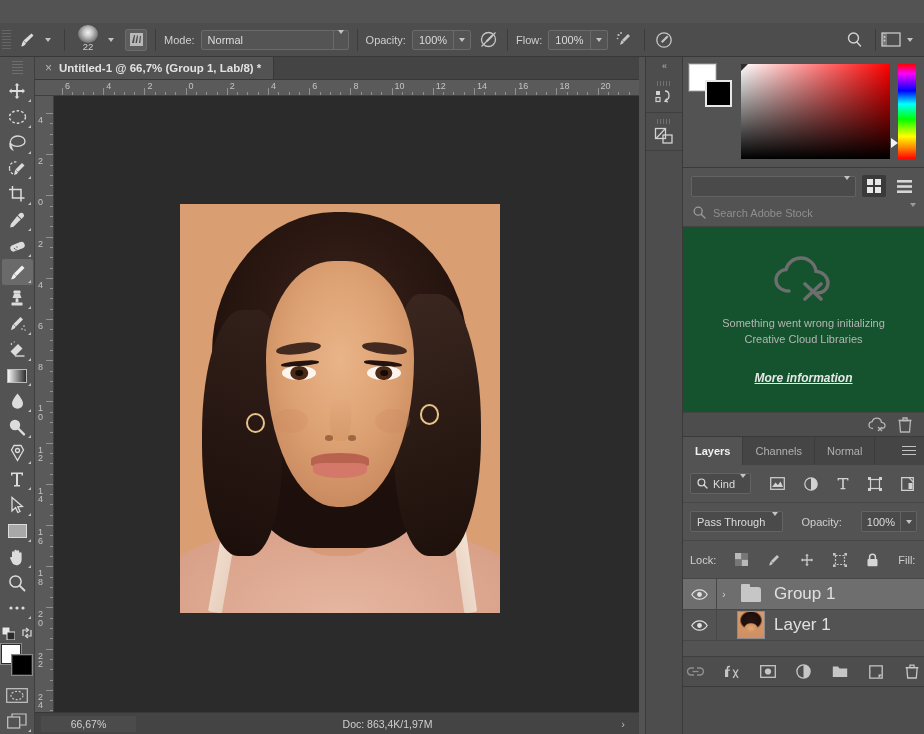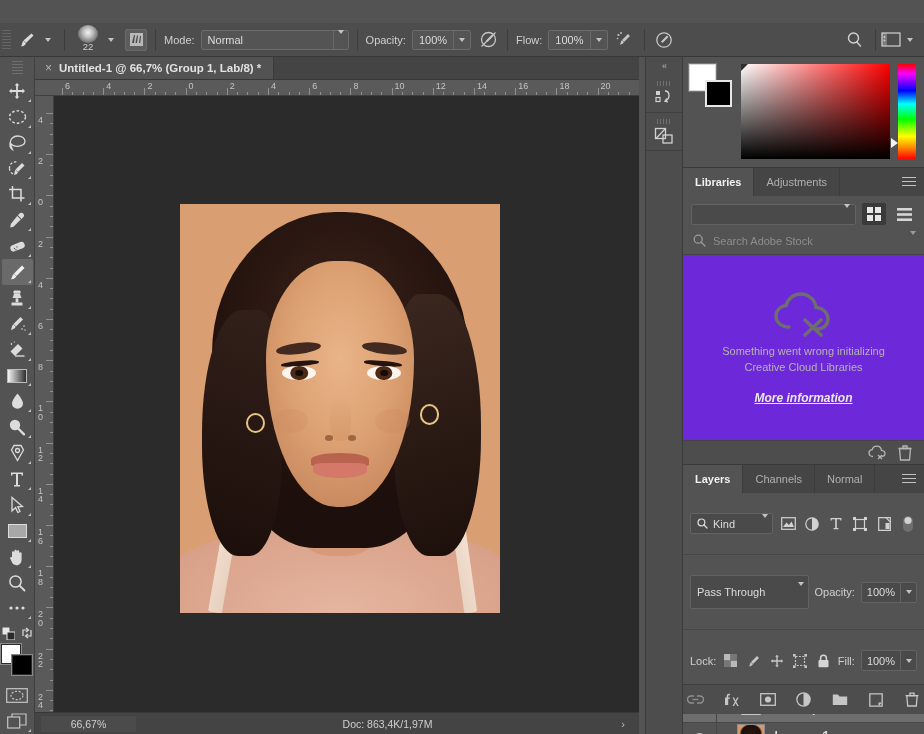--- a/index.html
+++ b/index.html
@@ -323,42 +323,42 @@
   .lib-viewbtn {
     width: 24px; height: 22px; border-radius: 2px; display: flex; align-items: center; justify-content: center;
   }
   .lib-viewbtn.on { background: #3a3a3a; }
   .lib-search {
     display: flex; align-items: center; gap: 7px; padding: 4px 8px 7px 10px;
     border-bottom: 1px solid #444;
   }
   .lib-search .ph { flex: 1; color: #8e8e8e; font-size: 11px; }
   .lib-empty {
-    height: 185px; background: #6d28d9; display: flex; flex-direction: column;
-    align-items: center; justify-content: center; gap: 0;
+    height: 185px; background: #14532d; display: flex; flex-direction: column;
+    align-items: center; justify-content: center; gap: 8px;
   }
   .lib-msg { font-size: 11px; color: #b5b5b5; text-align: center; line-height: 16px; margin-top: 6px; }
   .lib-link { font-size: 12px; color: #e8e8e8; text-decoration: underline; margin-top: 16px; font-weight: bold; font-style: italic; }
   .lib-footer {
     height: 24px; background: #4d4d4d; border-top: 1px solid #444;
     display: flex; align-items: center; justify-content: flex-end; gap: 12px; padding-right: 12px;
   }
 
   
   .lay-row {
-    display: flex; align-items: center; gap: 6px; padding: 20px 7px; border-bottom: 1px solid #474747;
+    display: flex; align-items: center; gap: 19px; padding: 8px 7px; border-bottom: 1px solid #474747;
   }
   .kind-select {
     width: 95px; height: 21px; background: #4a4a4a; border: 1px solid #636363; border-radius: 2px;
     display: flex; align-items: center; gap: 5px; padding: 0 4px 0 6px; font-size: 11px; color: #dcdcdc;
   }
   .kind-select .sel-text { flex: 1; }
   .filter-ic { width: 21px; height: 20px; display: flex; align-items: center; justify-content: center; }
   .blend-select {
-    width: 133px; height: 34px; background: #4a4a4a; border: 1px solid #636363; border-radius: 2px;
+    width: 133px; height: 21px; background: #4a4a4a; border: 1px solid #636363; border-radius: 2px;
     display: flex; align-items: center; padding: 0 4px 0 6px; font-size: 11px; color: #dcdcdc;
   }
   .blend-select .sel-text { flex: 1; }
   .lab { font-size: 11px; color: #cfcfcf; }
   .opa-box {
     height: 21px; background: #4a4a4a; border: 1px solid #636363; border-radius: 2px;
     display: flex; align-items: center; font-size: 11px; color: #dcdcdc;
   }
   .opa-box .val { padding: 0 5px; min-width: 34px; }
   .opa-box .divider { width: 1px; align-self: stretch; background: #636363; }
@@ -943,29 +943,20 @@
         <div class="cp-field">
           <div class="cp-marker"></div>
         </div>
         <div class="cp-hue">
           <div class="cp-hue-marker"></div>
         </div>
       </div>
     </div>
 
     <div class="panel">
-      <div class="panel-tabs">
-        <div class="ptab active">
-          <span>Libraries</span>
-        </div>
-        <div class="ptab">
-          <span>Adjustments</span>
-        </div>
-        <div class="pmenu"></div>
-      </div>
 
       <div class="lib-toolrow">
         <div class="lib-select">
           <span></span>
           <span><span class="caret"></span></span>
         </div>
         <div class="lib-viewbtn on">
           <svg width="14" height="14" viewBox="0 0 14 14">
             <rect x="0" y="0" width="6" height="6" fill="#e8e8e8"></rect>
             <rect x="8" y="0" width="6" height="6" fill="#e8e8e8"></rect>

